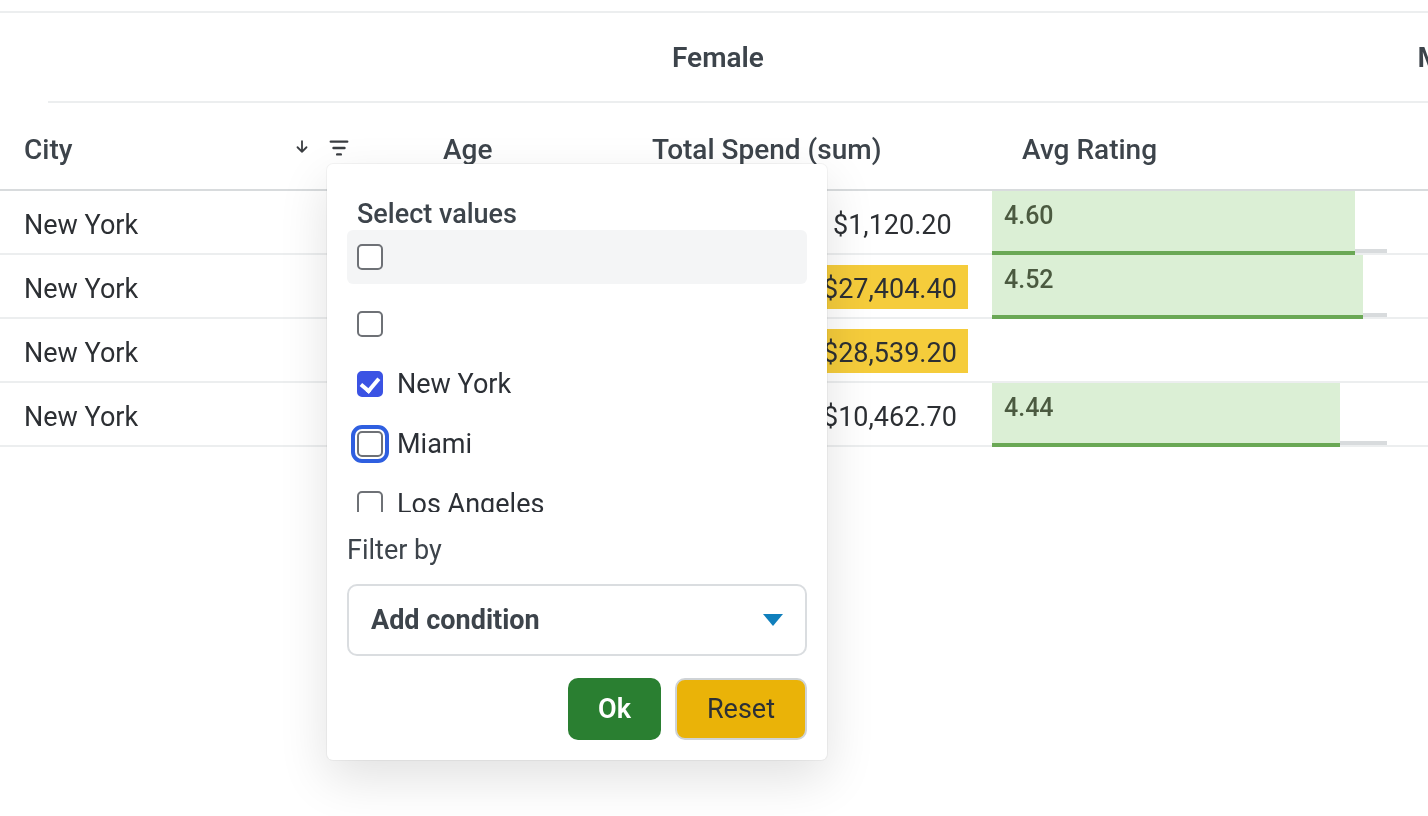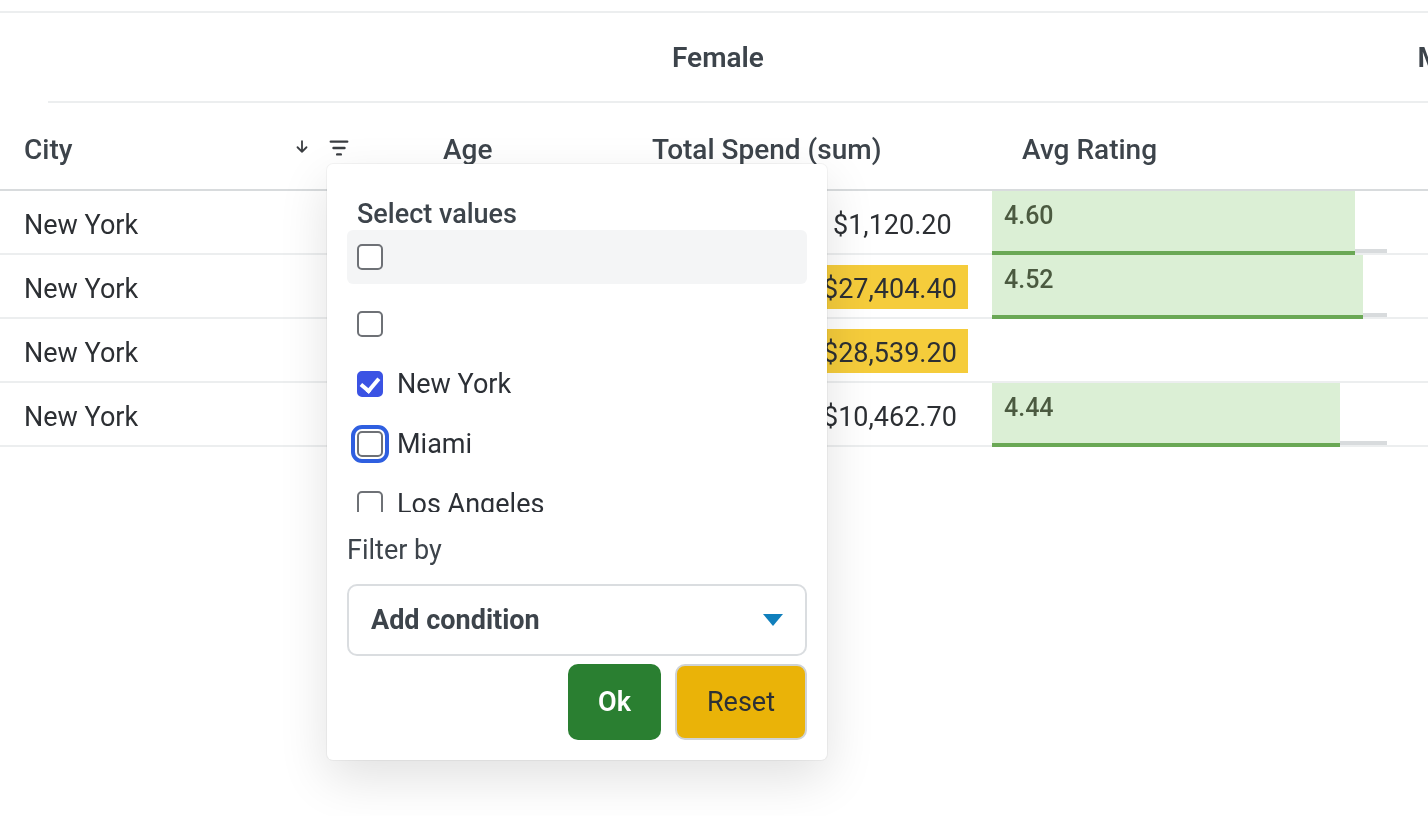--- a/index.html
+++ b/index.html
@@ -81,21 +81,21 @@
   .value-row .cb.checked::after { content: ""; position: absolute; left: 5px; top: 1px; width: 8px; height: 14px; border-right: 4px solid #fff; border-bottom: 4px solid #fff; transform: rotate(40deg); }
   .value-row .cb.focused { outline: 4px solid #2f5fe0; outline-offset: 2px; border-radius: 5px; }
   .value-row .lbl { margin-left: 14px; font-size: 27px; color: #2c3036; }
 
   .filterby-title { position: absolute; left: 20px; top: 370px; font-size: 27px; color: #3d444b; }
   .addcond { position: absolute; left: 20px; right: 20px; top: 420px; height: 72px; border: 2px solid #dadde0; border-radius: 10px; display: flex; align-items: center; padding: 0 22px; justify-content: space-between; }
   .addcond .txt { font-size: 27px; font-weight: 700; color: #3d444b; }
   .addcond .caret { width: 0; height: 0; border-left: 10px solid transparent; border-right: 10px solid transparent; border-top: 12px solid #107fbc; }
 
   .btnbar { position: absolute; right: 20px; bottom: 20px; display: flex; gap: 14px; }
-  .btn { height: 76px; padding: 0 30px; border-radius: 10px; font-size: 27px; display: flex; align-items: center; justify-content: center; cursor: pointer; }
+  .btn { height: 62px; padding: 0 30px; border-radius: 10px; font-size: 27px; display: flex; align-items: center; justify-content: center; cursor: pointer; }
   .btn-ok { background: #2a7f31; color: #fff; font-weight: 600; }
   .btn-reset { background: #eab308; border: 2px solid #cfd3d6; color: #2c3036; }
 </style>
 </head>
 <body>
 <div class="viewport">
 
 <div class="topline"></div>
 
 <div class="group-header">

